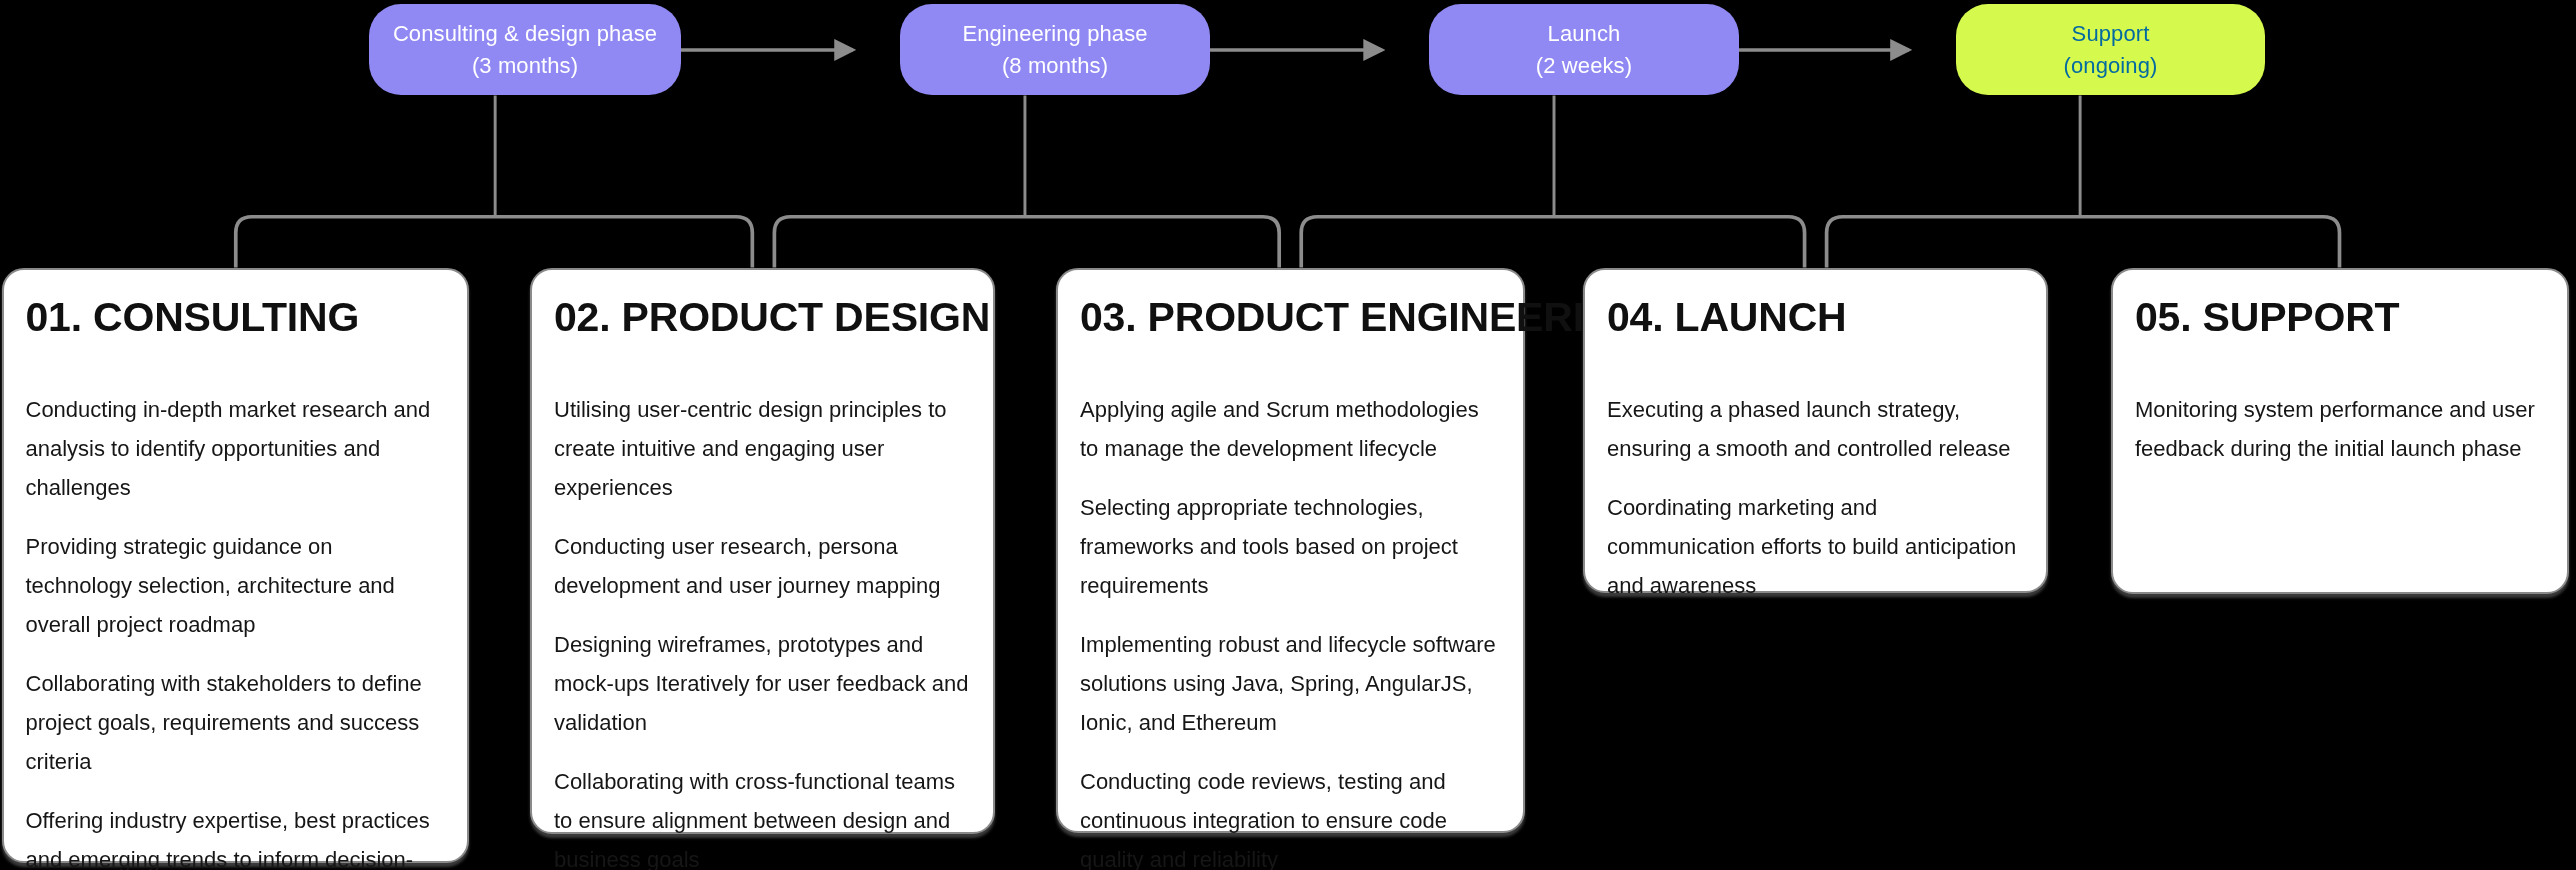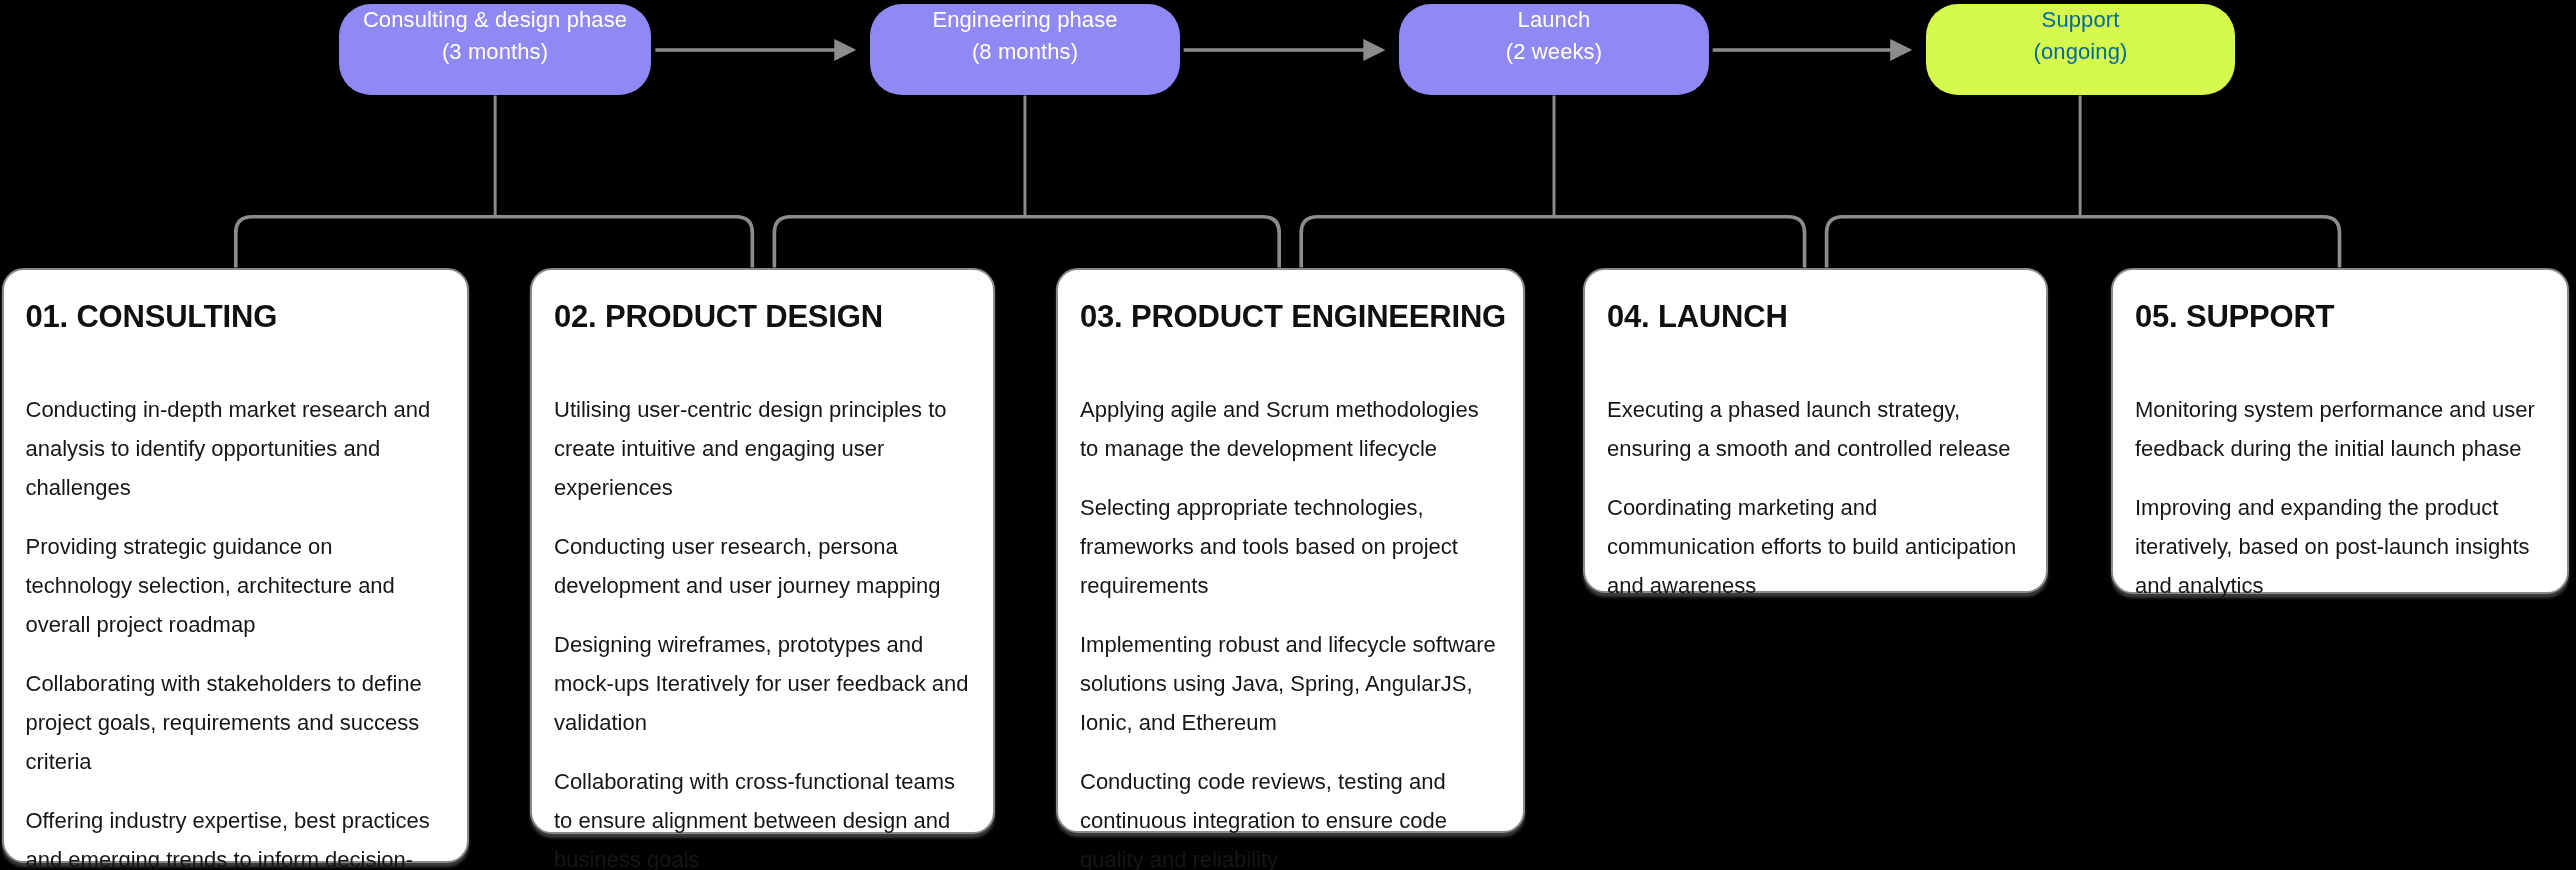--- a/index.html
+++ b/index.html
@@ -30,26 +30,27 @@
 
   
   .pill {
     position: absolute;
     top: 4.4px;
     height: 91px;
     border-radius: 32px;
     display: flex;
     flex-direction: column;
     align-items: center;
-    justify-content: flex-start;
+    justify-content: center;
     text-align: center;
     font-size: 22px;
     line-height: 32px;
     font-weight: 500;
     letter-spacing: 0.1px;
+    margin-left: 30px;
   }
   .pill--purple { background: #9189F3; color: #ffffff; }
   .pill--lime   { background: #D5FA4D; color: #0369a1; }
   .pill .pill-name, .pill .pill-duration { display: block; }
 
   #pill-1 { left: 339px;  width: 312px; }
   #pill-2 { left: 870px; width: 310px; }
   #pill-3 { left: 1399px; width: 310px; }
   #pill-4 { left: 1926px; width: 309px; }
 
@@ -65,21 +66,21 @@
     color: #161616;
   }
   #card-1 { left: 1.5px;    width: 467px; height: 595px; }
   #card-2 { left: 530px;  width: 465px; height: 566px; }
   #card-3 { left: 1056px; width: 469px; height: 565px; }
   #card-4 { left: 1583px; width: 465px; height: 325px; }
   #card-5 { left: 2111px; width: 458px; height: 326px; }
 
   .card h2 {
     margin: 0 0 54px 0;
-    font-size: 31px;
+    font-size: 41px;
     line-height: 38px;
     font-weight: 600;
     letter-spacing: -0.2px;
     color: #101010;
     white-space: nowrap;
   }
   .card p {
     margin: 20px 0 0 0;
     font-size: 22px;
     line-height: 39px;
@@ -157,17 +158,16 @@
 
   <div class="card" id="card-4">
     <h2>04. LAUNCH</h2>
     <p>Executing a phased launch strategy, ensuring a smooth and controlled release</p>
     <p>Coordinating marketing and communication efforts to build anticipation and awareness</p>
   </div>
 
   <div class="card" id="card-5">
     <h2>05. SUPPORT</h2>
     <p>Monitoring system performance and user feedback during the initial launch phase</p>
-    <p>Improving and expanding the product iteratively, based on post-launch insights and analytics</p>
   </div>
 
 </div>
 
 
 </body></html>

